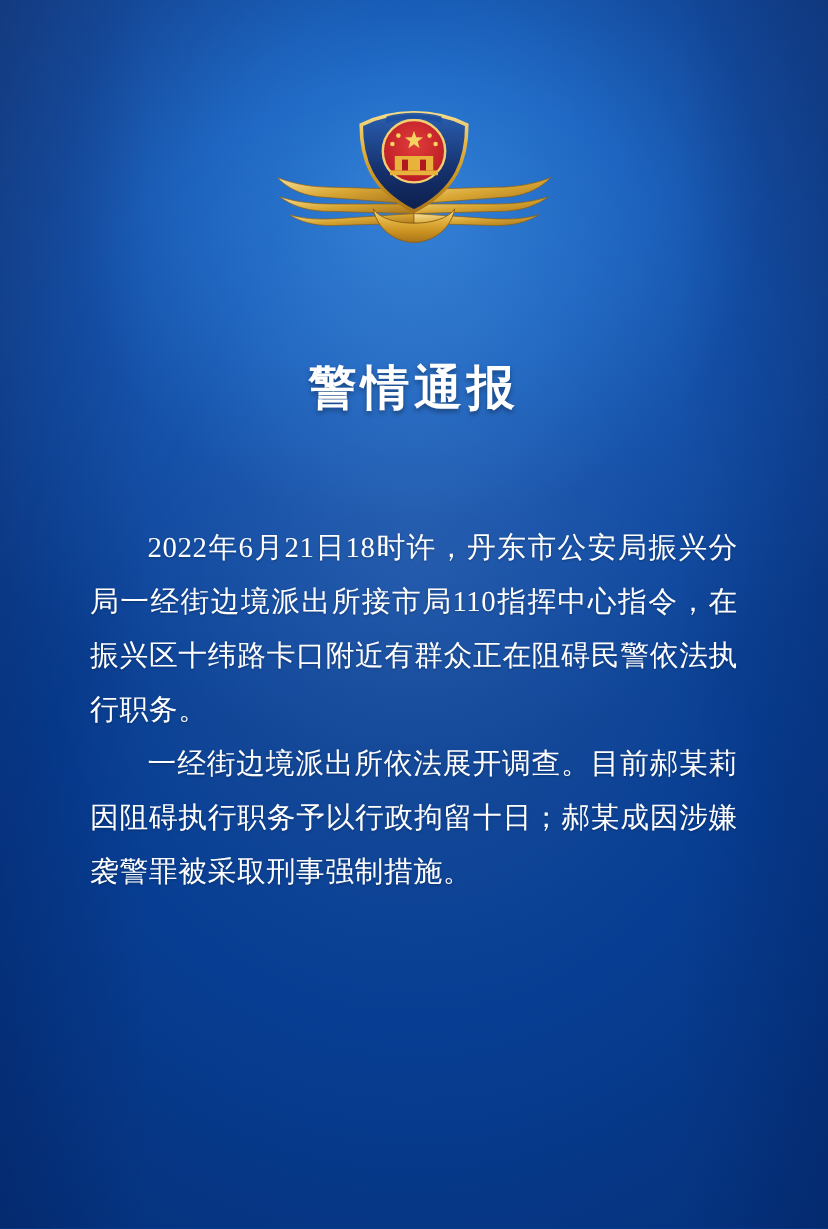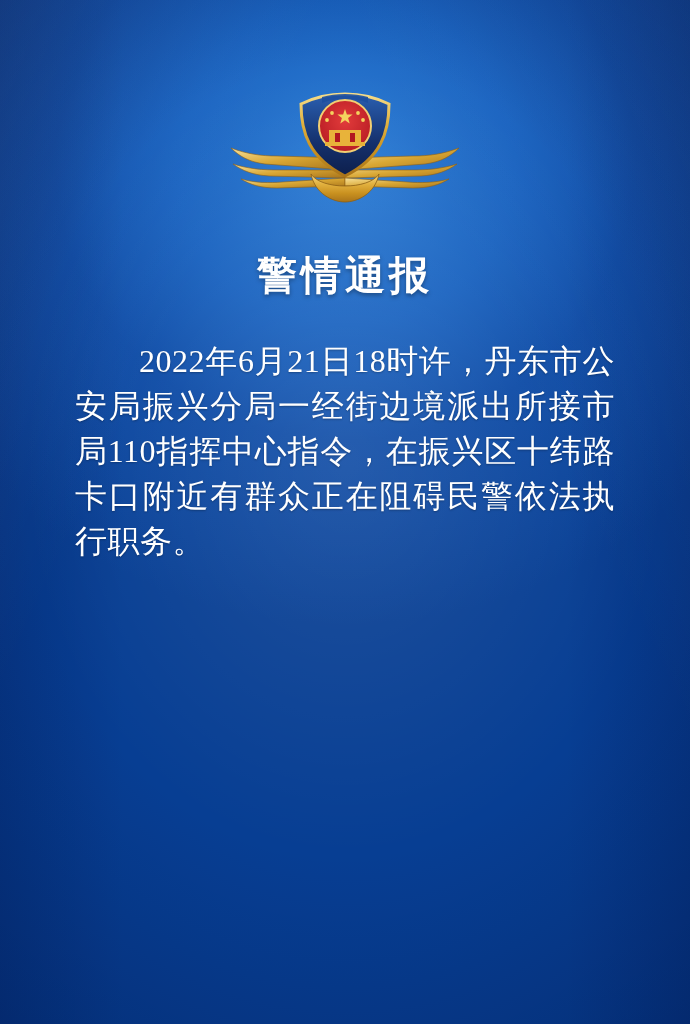--- a/index.html
+++ b/index.html
@@ -36,20 +36,21 @@
       linear-gradient(-115deg, rgba(255,255,255,0.05) 0%, rgba(255,255,255,0) 30%),
       linear-gradient(90deg, rgba(0,10,60,0.18) 0%, rgba(0,10,60,0) 18%, rgba(0,10,60,0) 82%, rgba(0,10,60,0.18) 100%);
   }
 
   .page {
     position: absolute;
     inset: 0;
     display: flex;
     flex-direction: column;
     align-items: center;
+    gap: 48px;
   }
 
   
   .emblem-wrap {
     margin-top: 78px;
     width: 240px;
     height: 140px;
     position: relative;
   }
   .emblem-svg { display: block; width: 240px; height: 140px; }
@@ -63,21 +64,21 @@
     letter-spacing: 4px;
     color: #ffffff;
     text-shadow: 0 2px 4px rgba(0,0,0,0.35);
   }
 
   
   .body-text {
     margin-top: 36px;
     width: 540px;
     color: #ffffff;
-    font-size: 32px;
+    font-size: 24px;
     line-height: 45px;
     letter-spacing: 0.5px;
     text-align: justify;
     text-justify: inter-ideograph;
     text-shadow: 0 1px 2px rgba(0,0,0,0.28);
   }
   .body-text p {
     text-indent: 2em;
     margin-bottom: 0;
   }
@@ -147,15 +148,16 @@
       <circle cx="138" cy="42" r="1.9" fill="#f4d35e"></circle>
 
       <path d="M120 16 C112 16 104 17 97 19 L97 25 C104 22 112 21 120 21 C128 21 136 22 143 25 L143 19 C136 17 128 16 120 16 Z" fill="#1d4fa0" opacity="0.9"></path>
     </svg>
   </div>
 
   <div class="title">警情通报</div>
 
   <div class="body-text">
     <p>2022年6月21日18时许，丹东市公安局振兴分局一经街边境派出所接市局110指挥中心指令，在振兴区十纬路卡口附近有群众正在阻碍民警依法执行职务。</p>
+    <p>一经街边境派出所依法展开调查。目前郝某莉因阻碍执行职务予以行政拘留十日；郝某成因涉嫌袭警罪被采取刑事强制措施。</p>
   </div>
 
 </div>
 
 </body></html>

